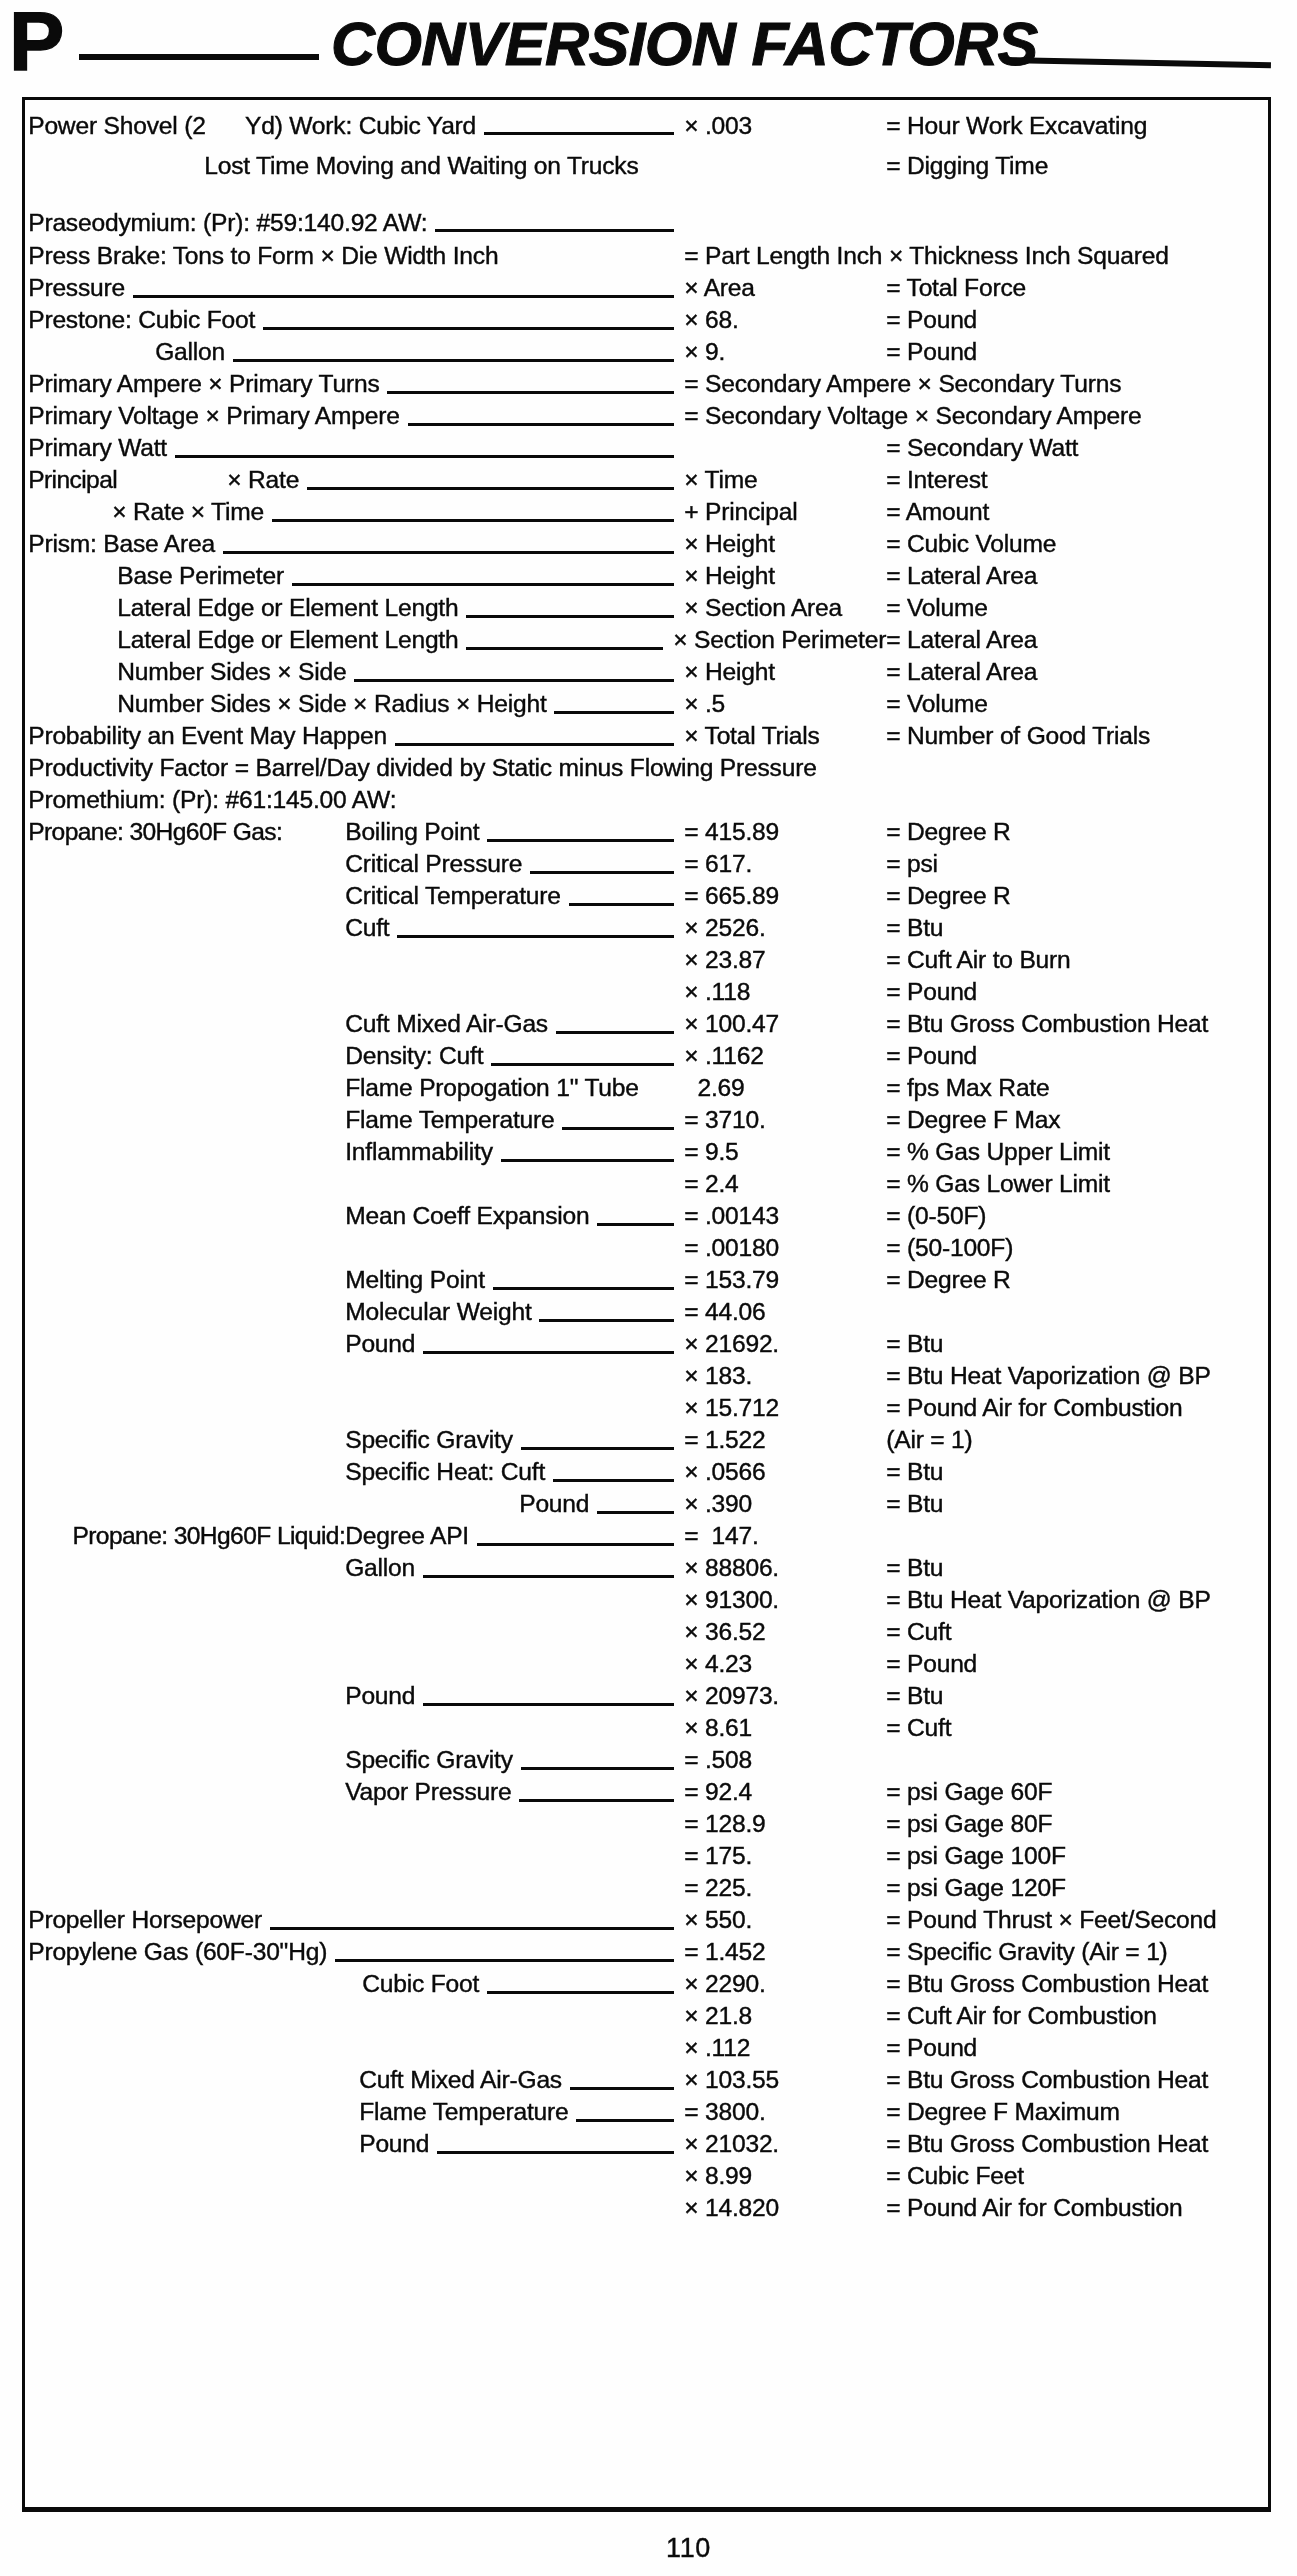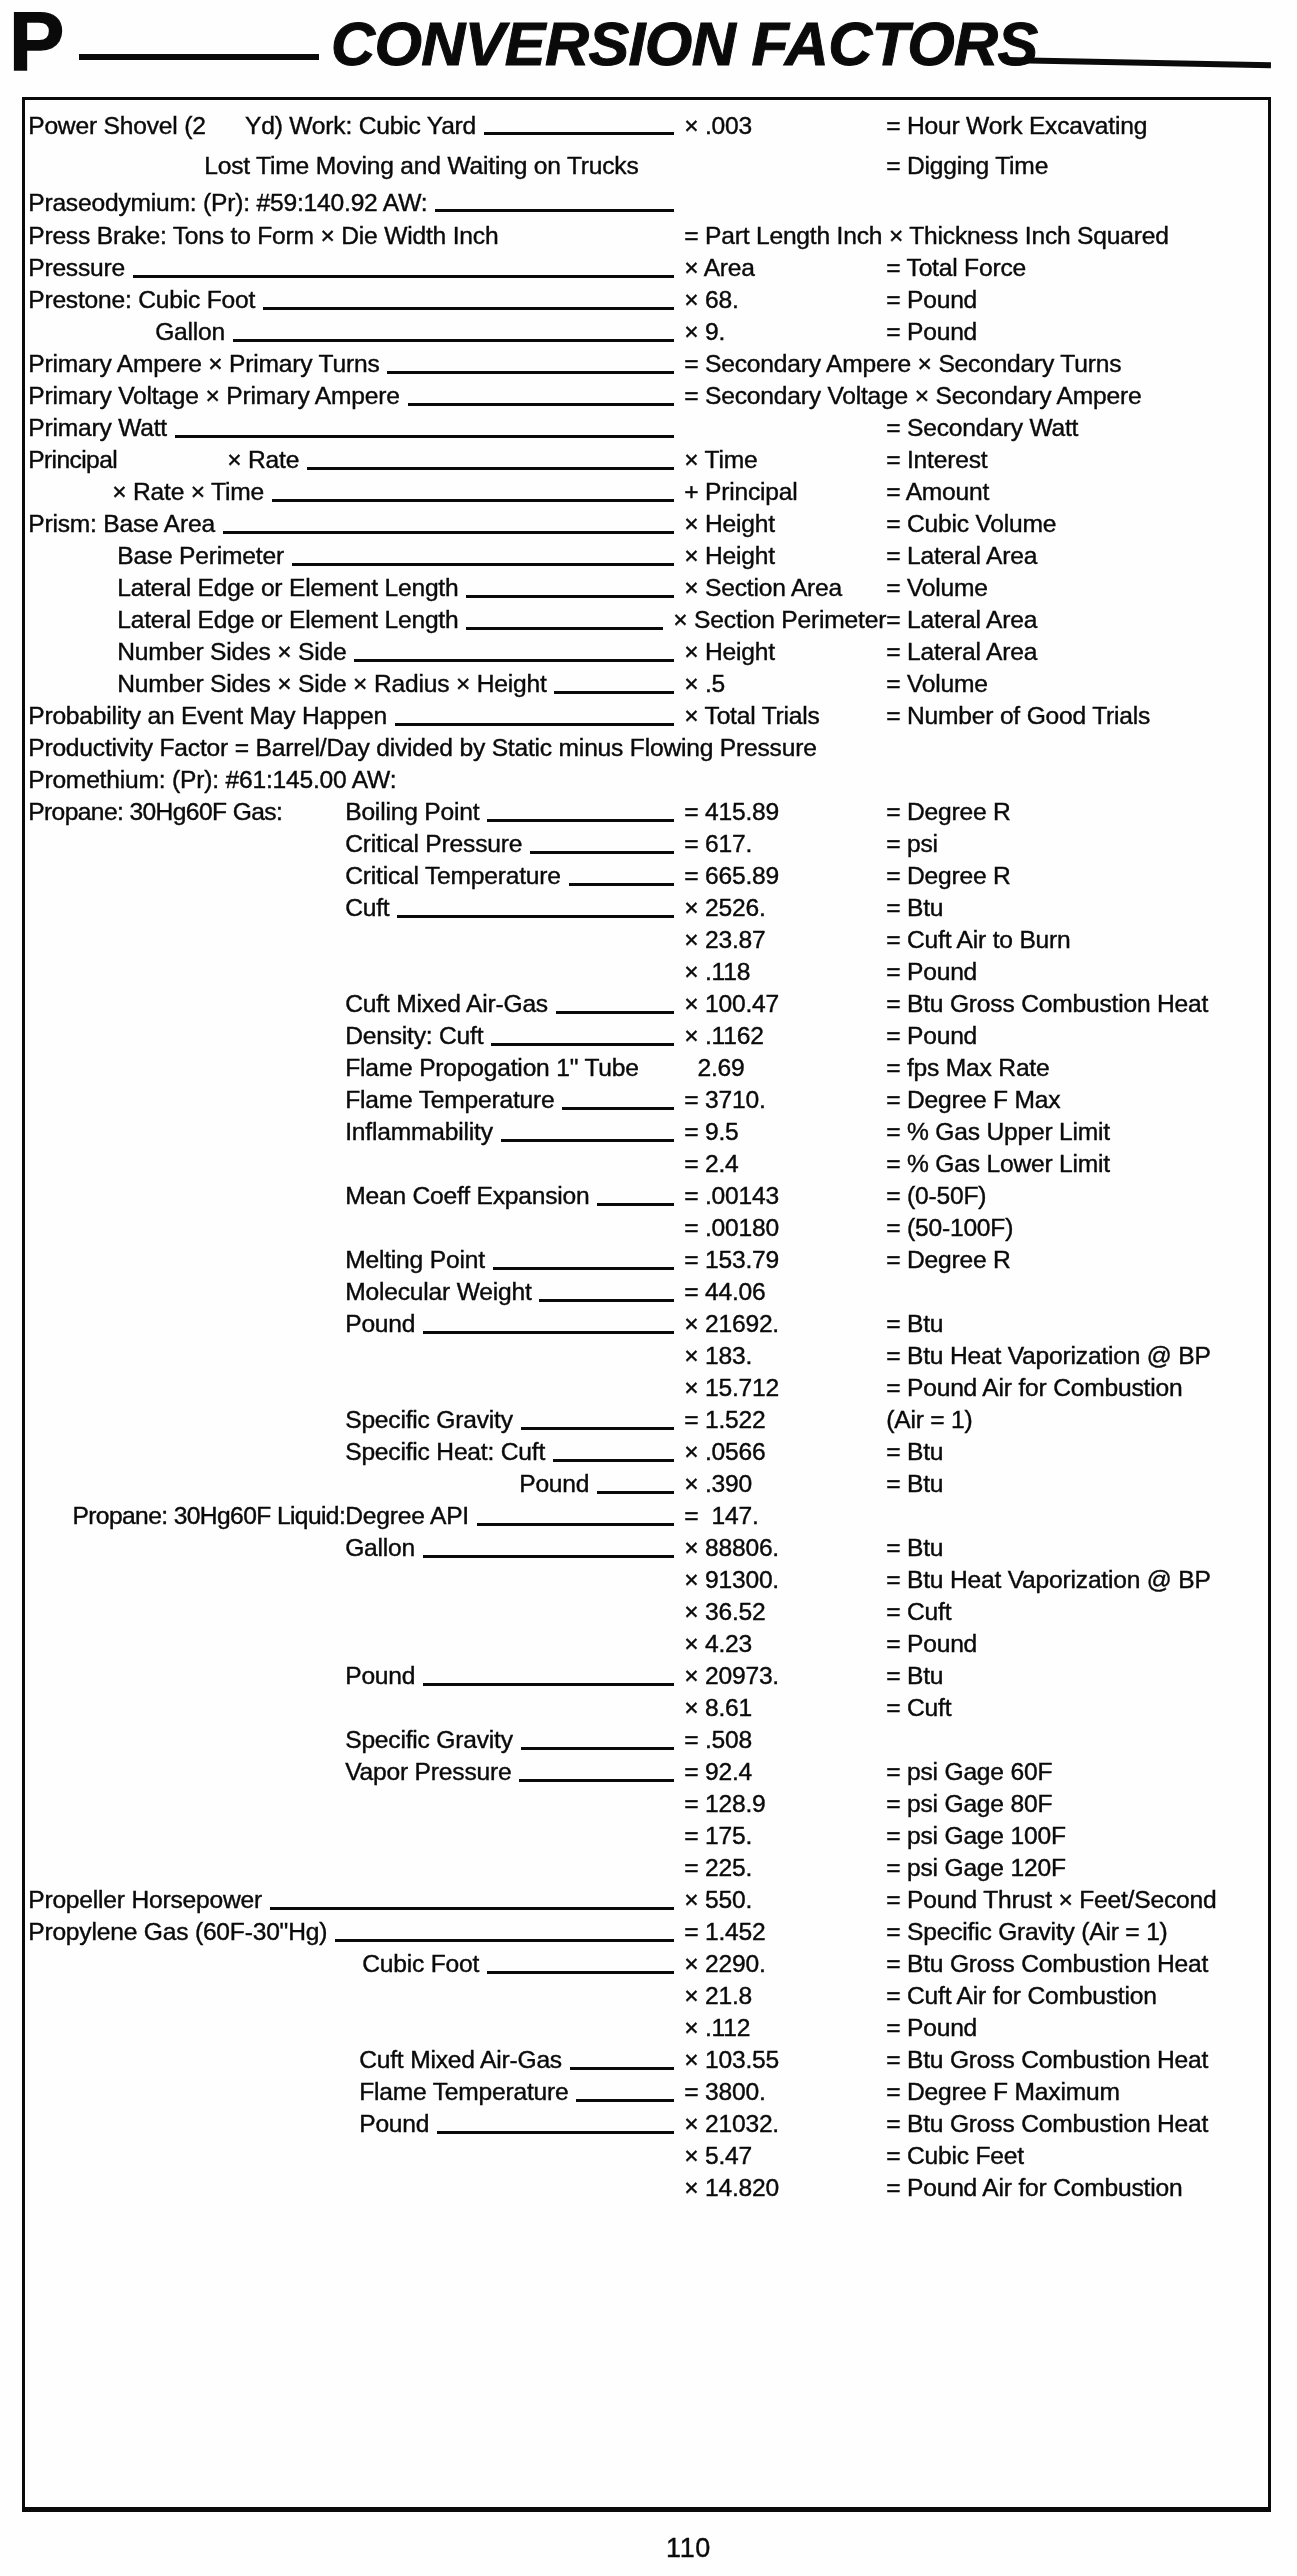--- a/index.html
+++ b/index.html
@@ -62,21 +62,21 @@
 <div class="sheet">
 
   <div class="p-letter">P</div>
   <div class="hline line-left"></div>
   <div class="title">CONVERSION FACTORS</div>
   <div class="hline line-right"></div>
 
   <div class="box">
     <div id="rows">
         <div class="row" style="margin-bottom: 7.8px;"><span class="label">Power Shovel (2      Yd) Work: Cubic Yard</span><span class="fill"></span><span class="op">× .003</span><span class="res">= Hour Work Excavating</span></div>
-        <div class="row" style="margin-bottom: 5px;"><span class="label" style="margin-left: 176px;">Lost Time Moving and Waiting on Trucks</span><span class="fill none"></span><span class="op"></span><span class="res">= Digging Time</span></div>
+        <div class="row" style="margin-bottom: 25px;"><span class="label" style="margin-left: 176px;">Lost Time Moving and Waiting on Trucks</span><span class="fill none"></span><span class="op"></span><span class="res">= Digging Time</span></div>
         <div class="row" style="margin-bottom: 1.9px;"><span class="label">Praseodymium: (Pr): #59:140.92 AW:</span><span class="fill"></span><span class="op"></span><span class="res"></span></div>
         <div class="row"><span class="label">Press Brake: Tons to Form × Die Width Inch</span><span class="fill none"></span><span class="opwide">= Part Length Inch × Thickness Inch Squared</span></div>
         <div class="row"><span class="label">Pressure</span><span class="fill"></span><span class="op">× Area</span><span class="res">= Total Force</span></div>
         <div class="row"><span class="label">Prestone: Cubic Foot</span><span class="fill"></span><span class="op">× 68.</span><span class="res">= Pound</span></div>
         <div class="row"><span class="label" style="margin-left: 127px;">Gallon</span><span class="fill"></span><span class="op">× 9.</span><span class="res">= Pound</span></div>
         <div class="row"><span class="label">Primary Ampere × Primary Turns</span><span class="fill"></span><span class="opwide">= Secondary Ampere × Secondary Turns</span></div>
         <div class="row"><span class="label">Primary Voltage × Primary Ampere</span><span class="fill"></span><span class="opwide">= Secondary Voltage × Secondary Ampere</span></div>
         <div class="row"><span class="label">Primary Watt</span><span class="fill"></span><span class="op"></span><span class="res">= Secondary Watt</span></div>
         <div class="row"><span class="prefix" style="width: 199px;">Principal</span><span class="label">× Rate</span><span class="fill"></span><span class="op">× Time</span><span class="res">= Interest</span></div>
         <div class="row"><span class="label" style="margin-left: 84px;">× Rate × Time</span><span class="fill"></span><span class="op">+ Principal</span><span class="res">= Amount</span></div>
@@ -124,21 +124,21 @@
         <div class="row"><span class="label"></span><span class="fill none"></span><span class="op">= 175.</span><span class="res">= psi Gage 100F</span></div>
         <div class="row"><span class="label"></span><span class="fill none"></span><span class="op">= 225.</span><span class="res">= psi Gage 120F</span></div>
         <div class="row"><span class="label">Propeller Horsepower</span><span class="fill"></span><span class="op">× 550.</span><span class="res">= Pound Thrust × Feet/Second</span></div>
         <div class="row"><span class="label">Propylene Gas (60F-30"Hg)</span><span class="fill"></span><span class="op">= 1.452</span><span class="res">= Specific Gravity (Air = 1)</span></div>
         <div class="row"><span class="label" style="margin-left: 334px;">Cubic Foot</span><span class="fill"></span><span class="op">× 2290.</span><span class="res">= Btu Gross Combustion Heat</span></div>
         <div class="row"><span class="label"></span><span class="fill none"></span><span class="op">× 21.8</span><span class="res">= Cuft Air for Combustion</span></div>
         <div class="row"><span class="label"></span><span class="fill none"></span><span class="op">× .112</span><span class="res">= Pound</span></div>
         <div class="row"><span class="label" style="margin-left: 331px;">Cuft Mixed Air-Gas</span><span class="fill"></span><span class="op">× 103.55</span><span class="res">= Btu Gross Combustion Heat</span></div>
         <div class="row"><span class="label" style="margin-left: 331px;">Flame Temperature</span><span class="fill"></span><span class="op">= 3800.</span><span class="res">= Degree F Maximum</span></div>
         <div class="row"><span class="label" style="margin-left: 331px;">Pound</span><span class="fill"></span><span class="op">× 21032.</span><span class="res">= Btu Gross Combustion Heat</span></div>
-        <div class="row"><span class="label"></span><span class="fill none"></span><span class="op">× 5.47</span><span class="res">= Cubic Feet</span></div>
+        <div class="row"><span class="label"></span><span class="fill none"></span><span class="op">× 8.99</span><span class="res">= Cubic Feet</span></div>
         <div class="row"><span class="label"></span><span class="fill none"></span><span class="op">× 14.820</span><span class="res">= Pound Air for Combustion</span></div>
       </div>
   </div>
 
   <div class="pagenum">110</div>
 
 </div>
 
 
 </body></html>

